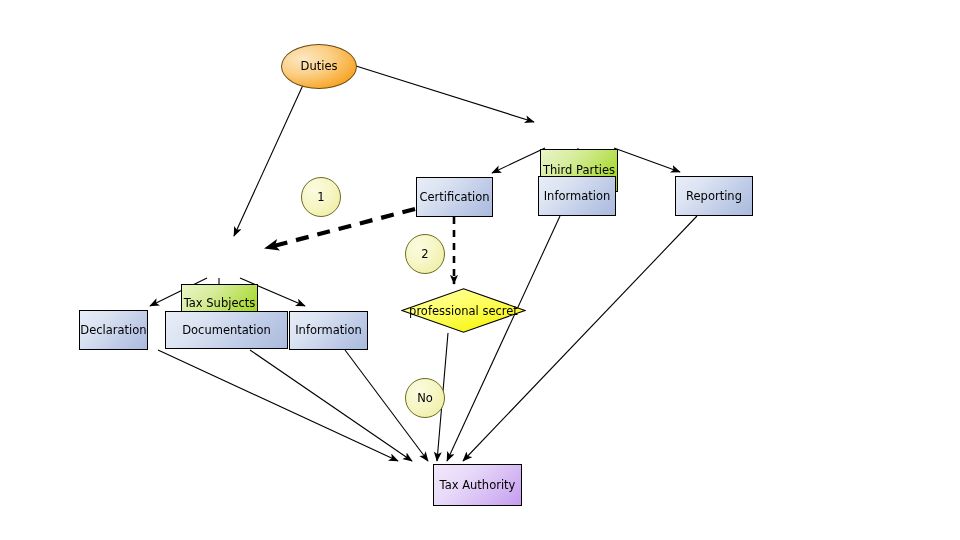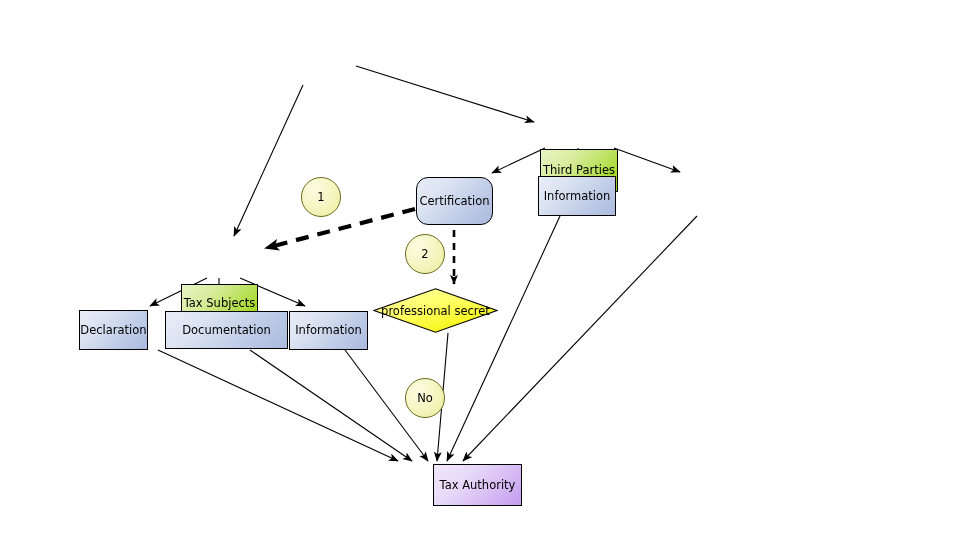--- a/index.html
+++ b/index.html
@@ -135,51 +135,57 @@
       <path d="M 345,350 L 428,461" stroke-width="1.1" marker-end="url(#arrow)"></path>
 
       <path d="M 448,333 L 437,461" stroke-width="1.1" marker-end="url(#arrow)"></path>
 
       <path d="M 560,216 L 447,461" stroke-width="1.1" marker-end="url(#arrow)"></path>
 
       <path d="M 697,216 L 463,461" stroke-width="1.1" marker-end="url(#arrow)"></path>
     </g>
   </svg>
 
+  <div class="node node-ellipse fill-orange" style="left:281px; top:44px; width:76px; height:45px;">
+    <span>Duties</span>
+  </div>
 
   <div class="node node-box fill-green" style="left:540px; top:105px; width:78px; height:43px;">
     <span>Third Parties</span>
   </div>
 
-  <div class="node node-box fill-blue" style="left:416px; top:177px; width:77px; height:48px;border-radius:12px;">
+  <div class="node node-box fill-blue" style="left:416px; top:177px; width:77px; height:40px;">
     <span>Certification</span>
   </div>
 
   <div class="node node-box fill-blue" style="left:538px; top:176px; width:78px; height:40px;">
     <span>Information</span>
   </div>
 
+  <div class="node node-box fill-blue" style="left:675px; top:176px; width:78px; height:40px;">
+    <span>Reporting</span>
+  </div>
 
   <div class="node node-box fill-green" style="left:181px; top:240px; width:77px; height:38px;">
     <span>Tax Subjects</span>
   </div>
 
   <div class="node node-box fill-blue" style="left:79px; top:310px; width:69px; height:40px;">
     <span>Declaration</span>
   </div>
 
   <div class="node node-box fill-blue" style="left:165px; top:311px; width:123px; height:38px;">
     <span>Documentation</span>
   </div>
 
   <div class="node node-box fill-blue" style="left:289px; top:311px; width:79px; height:39px;">
     <span>Information</span>
   </div>
 
-  <div class="diamond-wrap" style="left:373px; top:288px; width:125px; height:45px;text-align:center;">
+  <div class="diamond-wrap" style="left:401px; top:288px; width:125px; height:45px;text-align:center;">
     <svg class="diamond-shape" viewBox="0 0 125 45" xmlns="http://www.w3.org/2000/svg" preserveAspectRatio="none">
       <defs>
         <linearGradient id="dgrad" x1="0" y1="0" x2="0.8" y2="1">
           <stop offset="0%" stop-color="#ffffb0"></stop>
           <stop offset="45%" stop-color="#ffff6a"></stop>
           <stop offset="100%" stop-color="#f4f400"></stop>
         </linearGradient>
       </defs>
       <polygon points="62.5,0.8 124,22.5 62.5,44.2 1,22.5" fill="url(#dgrad)" stroke="#000000" stroke-width="1.1"></polygon>
     </svg>

